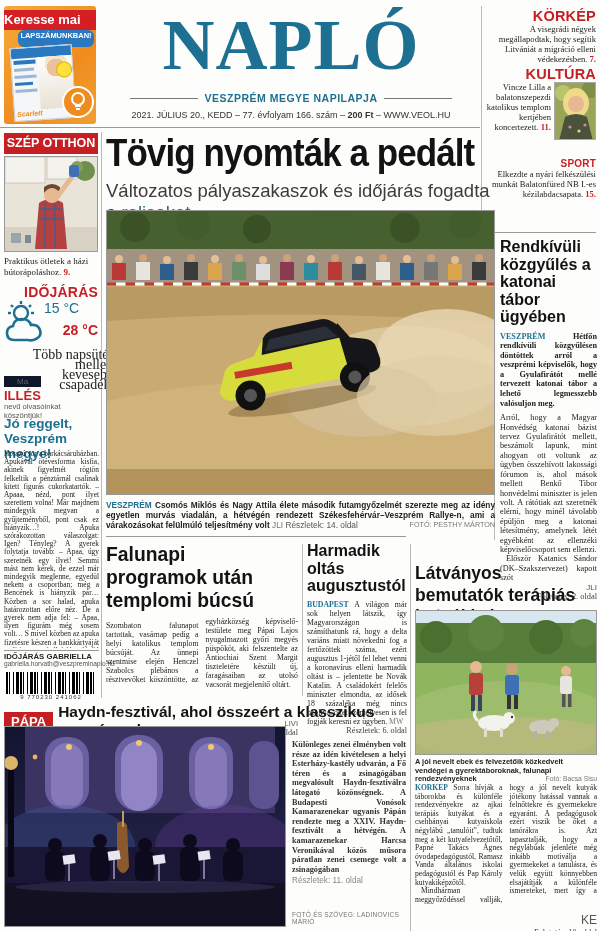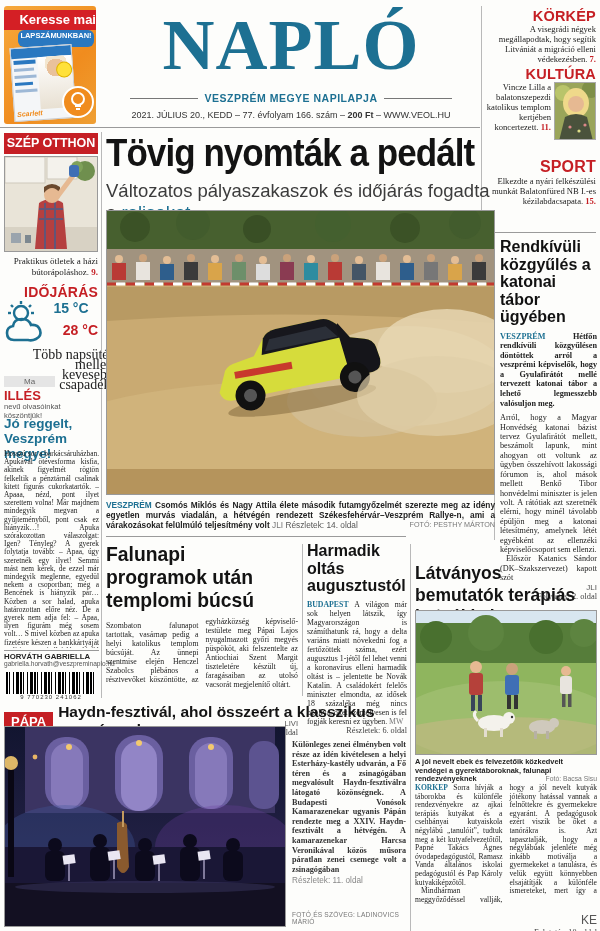--- a/index.html
+++ b/index.html
@@ -26,21 +26,21 @@
   .photo-frame { border:1px solid #999; overflow:hidden; background:#ccc; }
   .loc-tag { font-weight:bold; color:#1d7092; }
   svg { display:block; }
 </style>
 </head>
 <body>
 
 <div id="page">
 
   <div class="abs" style="left:4px;top:6px;width:92px;height:118px;background:linear-gradient(135deg,#f6a93c,#f08c1e 60%,#ef9f33);border-radius:3px;overflow:hidden;">
-    <div class="abs" style="left:0;top:4px;width:92px;height:20px;background:#d41f25;color:#fff;font-weight:bold;font-size:13px;text-align:right;line-height:20px;">Keresse mai</div>
+    <div class="abs" style="left:0;top:4px;width:92px;height:20px;background:#d41f25;color:#fff;font-weight:bold;font-size:13px;text-align:left;line-height:20px;">Keresse mai</div>
     <div class="abs" style="left:14px;top:24px;width:76px;height:17px;background:#2a78c0;color:#fff;font-weight:bold;font-size:7.5px;text-align:center;line-height:12px;border-radius:6px;">LAPSZÁMUNKBAN!</div>
     <div class="abs" style="left:8px;top:40px;width:62px;height:74px;background:#f4f6f8;border:1px solid #c9cdd2;transform:rotate(-4deg);overflow:hidden;">
       <div class="abs" style="left:0;top:0;width:62px;height:10px;background:#2a78c0;"></div>
       <div class="abs" style="left:26px;top:10px;width:36px;height:52px;background:radial-gradient(circle at 50% 22%,#e9c19b 0 9px,transparent 9px),radial-gradient(circle at 50% 14%,#f3e6cf 0 11px,transparent 11px),linear-gradient(#fff,#e8e0d2);"></div>
       <div class="abs" style="left:2px;top:12px;width:22px;height:4px;background:#2a78c0;"></div>
       <div class="abs" style="left:2px;top:20px;width:20px;height:3px;background:#9db8d6;"></div>
       <div class="abs" style="left:2px;top:27px;width:22px;height:3px;background:#9db8d6;"></div>
       <div class="abs" style="left:2px;top:34px;width:18px;height:3px;background:#2a78c0;"></div>
       <div class="abs" style="left:2px;top:41px;width:22px;height:3px;background:#9db8d6;"></div>
       <div class="abs" style="left:44px;top:16px;width:16px;height:16px;border-radius:50%;background:#ffe13a;border:1px solid #e0b400;"></div>
@@ -84,21 +84,21 @@
           <path d="M4 58 L10 34 Q21 28 32 34 L38 58 Z" fill="#4a523c"></path>
           <circle cx="15" cy="44" r="1.6" fill="#d88"></circle>
             <circle cx="24" cy="48" r="1.6" fill="#dd8"></circle>
             <circle cx="30" cy="42" r="1.6" fill="#d88"></circle>
         </svg>
       </div>
       <div class="railtext"><span>Vincze Lilla a balatonszepezdi katolikus templom kertjében koncertezett. </span><span class="pagenum">11.</span></div>
     </div>
   </div>
   <div class="abs" style="left:486px;top:158px;width:110px;">
-    <div class="secthead" style="font-size:16px;">SPORT</div>
+    <div class="secthead" style="font-size:10px;">SPORT</div>
     <div class="railtext"><span>Elkezdte a nyári felkészülési munkát Balatonfüred NB I.-es kézilabdacsapata. </span><span class="pagenum">15.</span></div>
   </div>
   <div class="hline" style="left:486px;top:232px;width:110px;"></div>
 
   <div class="vline" style="left:494px;top:240px;height:300px;"></div>
   <div class="abs" style="left:500px;top:238px;width:97px;">
     <div style="font-weight:bold;font-size:16px;line-height:17.5px;color:#111;">Rendkívüli közgyűlés a katonai tábor ügyében</div>
     <div class="body-sm just" style="margin-top:6px;font-size:8.2px;line-height:9.6px;font-weight:bold;"><span class="loc-tag">VESZPRÉM</span><span> Hétfőn rendkívüli közgyűlésen döntöttek arról a veszprémi képviselők, hogy a Gyulafirátót mellé tervezett katonai tábor a lehető legmesszebb valósuljon meg.</span></div>
     <div class="body-sm just" style="margin-top:5px;font-size:8.2px;line-height:9.4px;height:170px;overflow:hidden;">
       <p>Arról, hogy a Magyar Honvédség katonai bázist tervez Gyulafirátót mellett, beszámolt lapunk, mint ahogyan ott voltunk az ügyben összehívott lakossági fórumon is, ahol mások mellett Benkő Tibor honvédelmi miniszter is jelen volt. A rátótiak azt szeretnék elérni, hogy minél távolabb épüljön meg a katonai létesítmény, amelynek létét egyébként az ellenzéki képviselőcsoport sem ellenzi.</p>
@@ -124,47 +124,47 @@
       <path d="M30 92 L34 46 Q46 38 58 46 L62 92 Z" fill="#b54040"></path>
       <path d="M34 52 L58 52 M34 62 L58 62 M40 46 L40 92 M50 44 L50 92" stroke="#3f5f90" stroke-width="2" opacity=".7"></path>
       <circle cx="47" cy="38" r="8" fill="#e6b992"></circle>
       <path d="M39 36 Q47 26 55 36 L55 30 Q47 24 39 30 Z" fill="#6b4a2f"></path>
       <path d="M52 40 L70 16" stroke="#e6b992" stroke-width="5"></path>
       <rect x="64" y="8" width="10" height="12" rx="3" fill="#3f6fb5"></rect>
       <rect x="6" y="76" width="10" height="10" fill="#9aa4ad"></rect>
         <rect x="20" y="78" width="6" height="8" fill="#7d8890"></rect>
     </svg>
   </div>
-  <div class="abs body-sm" style="left:4px;top:256px;width:94px;font-size:9px;line-height:10.5px;text-align:right;"><span>Praktikus ötletek a házi bútorápoláshoz. </span><span class="pagenum">9.</span></div>
+  <div class="abs body-sm" style="left:4px;top:256px;width:94px;font-size:9px;line-height:10.5px;text-align:left;"><span>Praktikus ötletek a házi bútorápoláshoz. </span><span class="pagenum">9.</span></div>
 
   <div class="abs secthead" style="left:4px;top:284px;width:94px;font-size:14px;">IDŐJÁRÁS</div>
   <div class="abs" style="left:4px;top:300px;width:46px;height:46px;">
     <svg width="46" height="46" viewBox="0 0 46 46">
       <circle cx="17" cy="13" r="7" fill="none" stroke="#1d7092" stroke-width="2.4"></circle>
       <g stroke="#1d7092" stroke-width="2.4">
           <line x1="17" y1="1" x2="17" y2="4"></line>
           <line x1="7" y1="5" x2="9" y2="7"></line>
           <line x1="27" y1="5" x2="25" y2="7"></line>
           <line x1="4" y1="13" x2="7" y2="13"></line>
           <line x1="30" y1="13" x2="27" y2="13"></line>
         </g>
       <path d="M10 40 Q3 40 3 33 Q3 27 9 26 Q10 19 18 19 Q25 19 27 25 Q34 24 36 30 Q38 36 32 39 Q28 41 24 40 Z" fill="none" stroke="#1d7092" stroke-width="2.6"></path>
     </svg>
   </div>
-  <div class="abs" style="left:44px;top:300px;width:54px;text-align:center;font-weight:bold;font-size:14px;color:#1d7092;">15 °C</div>
+  <div class="abs" style="left:44px;top:300px;width:54px;text-align:left;font-weight:normal;font-size:14px;color:#1d7092;">15 °C</div>
   <div class="abs" style="left:44px;top:322px;width:54px;text-align:right;font-weight:bold;font-size:14px;color:#c51f24;">28 °C</div>
   <div class="abs railtext" style="left:20px;top:350px;width:94px;font-size:14px;">Több napsütés mellett kevesebb csapadék.</div>
 
-  <div class="abs" style="left:4px;top:376px;width:30px;font-size:8px;color:#666;background:#e5e5e5;padding:1px 20px;display:inline-block;width:auto;">Ma</div>
+  <div class="abs" style="left:4px;top:376px;width:30px;font-size:8px;color:#666;background:#0f172a;padding:1px 13px;display:inline-block;width:auto;">Ma</div>
   <div class="abs" style="left:4px;top:388px;width:94px;font-weight:bold;font-size:13px;color:#c51f24;">ILLÉS</div>
   <div class="abs" style="left:4px;top:402px;width:94px;font-size:7.6px;color:#555;">nevű olvasóinkat köszöntjük!</div>
 
   <div class="abs" style="left:4px;top:416px;width:96px;font-weight:bold;font-size:13.5px;line-height:15px;color:#1d7092;">Jó reggelt, Veszprém megye!</div>
   <div class="abs body-sm just" style="left:4px;top:450px;width:95px;height:198px;overflow:hidden;font-size:7.4px;line-height:8.2px;">Hosszú sor a barkácsáruházban. Apukával ötévesforma kisfia, akinek figyelmét rögtön felkeltik a pénztárnál csalinak kitett figurás cukorkatartók. – Apaaa, nézd, pont ilyet szerettem volna! Már majdnem mindegyik megvan a gyűjteményből, pont csak ez hiányzik…! Apuka szórakozottan válaszolgat: Igen? Tényleg? A gyerek folytatja tovább: – Apaa, úgy szeretnék egy ilyet! Semmi mást nem kérek, de ezzel már mindegyik meglenne, egyedül nekem a csoportban; még a Bencének is hiányzik pár… Közben a sor halad, apuka határozottan előre néz. De a gyerek nem adja fel: – Apaa, ilyen figurám még sosem volt… S mivel közben az apuka fizetésre készen a bankkártyáját nyújtja a terminál felé, a kisfiú lemondóan csak ennyit tesz hozzá: …és úgy látom, már nem is lesz…</div>
-  <div class="abs" style="left:4px;top:650px;width:95px;border-top:1px solid #999;padding-top:1px;font-weight:bold;font-size:7.8px;color:#222;">HORVÁTH GABRIELLA</div>
+  <div class="abs" style="left:4px;top:650px;width:95px;border-top:1px solid #999;padding-top:1px;font-weight:bold;font-size:7.8px;color:#222;">IDŐJÁRÁS GABRIELLA</div>
   <div class="abs" style="left:4px;top:660px;width:95px;font-size:6.6px;color:#555;">gabriella.horvath@veszpreminaplo.hu</div>
   <div class="abs" style="left:6px;top:672px;width:90px;height:22px;background:repeating-linear-gradient(90deg,#000 0 2px,#fff 2px 3px,#000 3px 4px,#fff 4px 7px,#000 7px 8px,#fff 8px 10px,#000 10px 13px,#fff 13px 14px);"></div>
   <div class="abs" style="left:6px;top:694px;width:90px;font-size:6px;color:#333;text-align:center;letter-spacing:1px;">9 770230 241062</div>
 
   <div class="abs" style="left:106px;top:132px;width:388px;">
     <div class="condensed" style="font-weight:800;font-size:38px;letter-spacing:-1px;color:#131313;">Tövig nyomták a pedált</div>
   </div>
   <div class="abs" style="left:106px;top:180px;width:388px;font-size:18.5px;color:#3c3c3c;"><span>Változatos pályaszakaszok és időjárás fogadta a </span><span class="teal">ralisokat</span></div>
 
   <div class="abs photo-frame" style="left:106px;top:210px;width:389px;height:285px;">

